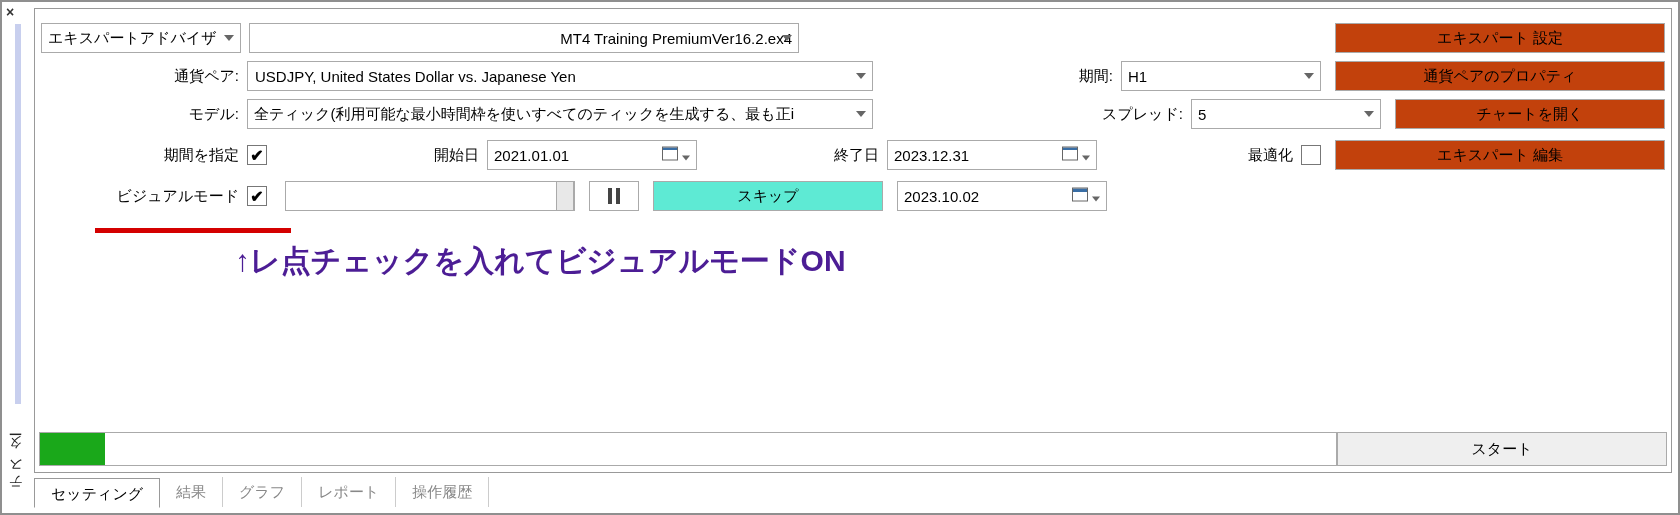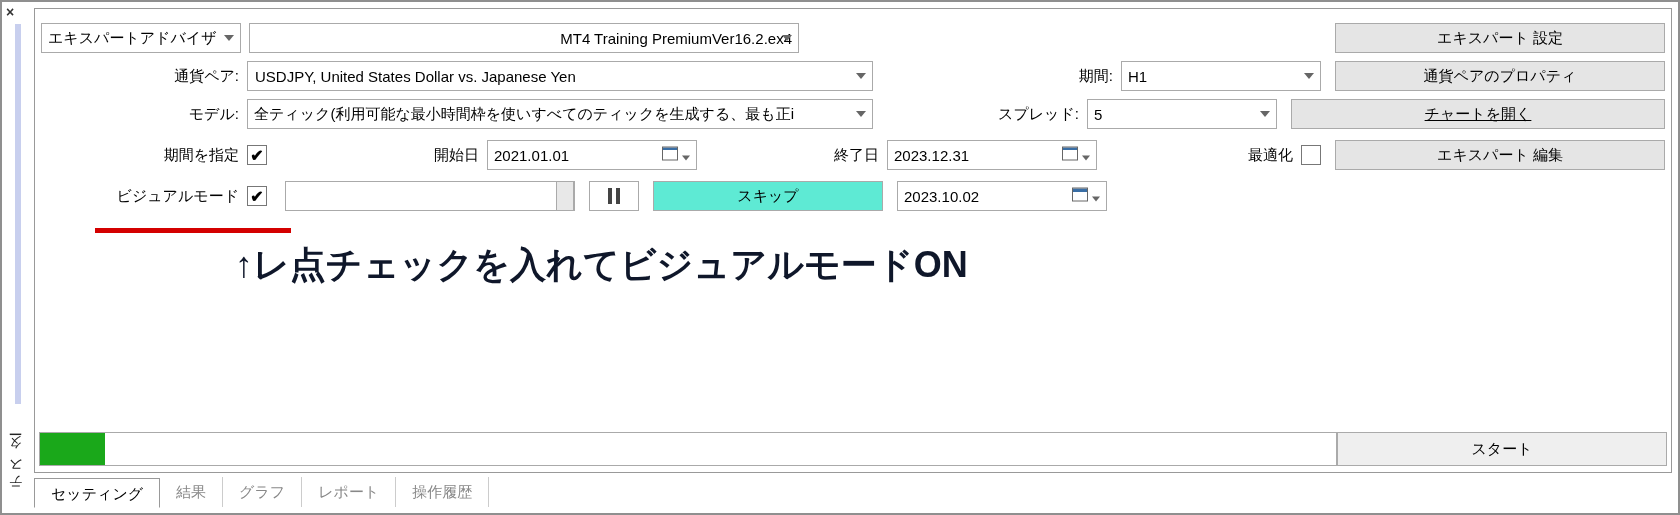--- a/index.html
+++ b/index.html
@@ -108,21 +108,21 @@
   .datebox .cal::after {
     content: "";
     display: inline-block;
     width: 0; height: 0;
     border-left: 4px solid transparent;
     border-right: 4px solid transparent;
     border-top: 5px solid #666;
   }
   .btn-side {
     border: 1px solid #aaa;
-    background: #e5e5e5;
+    background: #c2410c;
     height: 30px;
     text-align: center;
     line-height: 28px;
     cursor: pointer;
   }
   .chk {
     width: 20px; height: 20px;
     border: 1px solid #777;
     background: #fff;
     display: flex;
@@ -163,23 +163,23 @@
     height: 30px;
     border: 1px solid #aaa;
     background: #5eead4;
     text-align: center;
     line-height: 28px;
     cursor: pointer;
   }
   .annotation {
     position: absolute;
     left: 200px; top: 232px;
-    font-size: 36px;
+    font-size: 30px;
     font-weight: bold;
-    color: #0f172a;
+    color: #4c1d95;
     white-space: nowrap;
   }
   .red-underline {
     position: absolute;
     left: 60px; top: 219px;
     width: 196px; height: 5px;
     background: #d40000;
   }
   .progress-row {
     position: absolute;
@@ -285,21 +285,21 @@
           <span class="val">全ティック(利用可能な最小時間枠を使いすべてのティックを生成する、最も正i</span>
           <span class="caret"></span>
         </div>
         <div style="flex:1"></div>
         <div class="lbl" style="width:120px;">スプレッド:</div>
         <div class="combo" style="width:190px;">
           <span class="val">5</span>
           <span class="caret"></span>
         </div>
         <div style="width:14px"></div>
-        <div class="btn-side" style="width:374px;text-decoration:underline;">チャートを開く</div>
+        <div class="btn-side" style="width:270px;">チャートを開く</div>
       </div>
 
       <div class="row" style="height:44px;">
         <div class="lbl" style="width:206px;">期間を指定</div>
         <div class="chk checked"></div>
         <div style="width:150px;"></div>
         <div class="lbl" style="width:70px;">開始日</div>
         <div class="datebox" style="width:210px;">
           <span class="val">2021.01.01</span>
           <span class="cal"></span>

